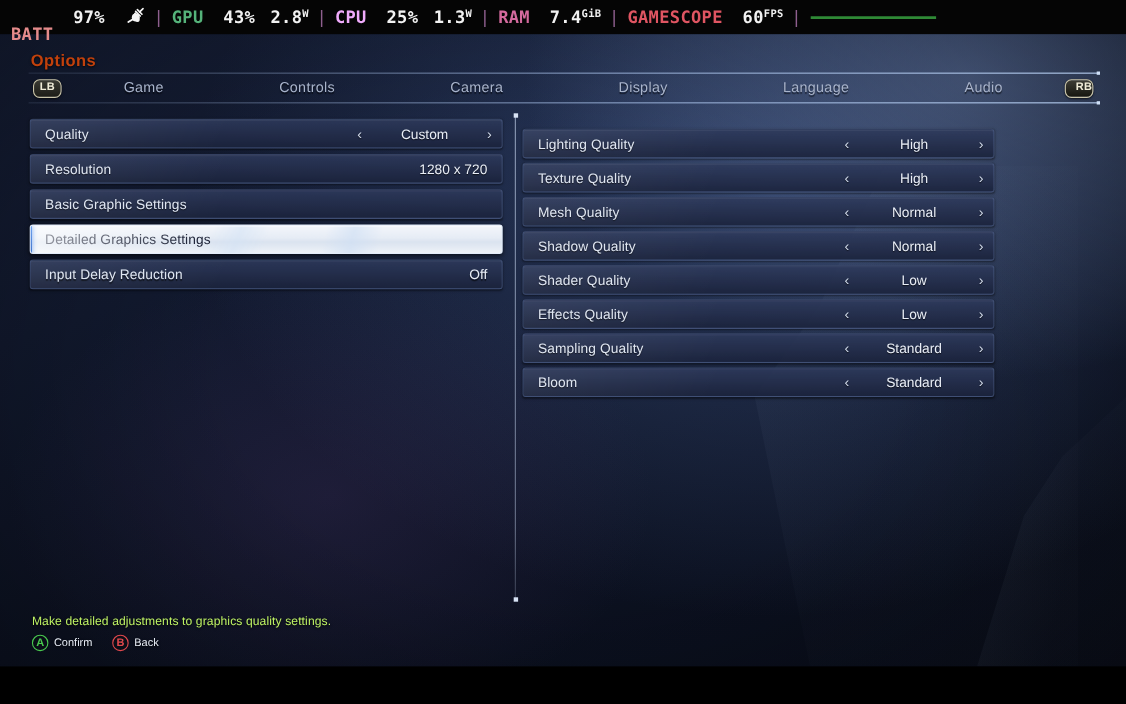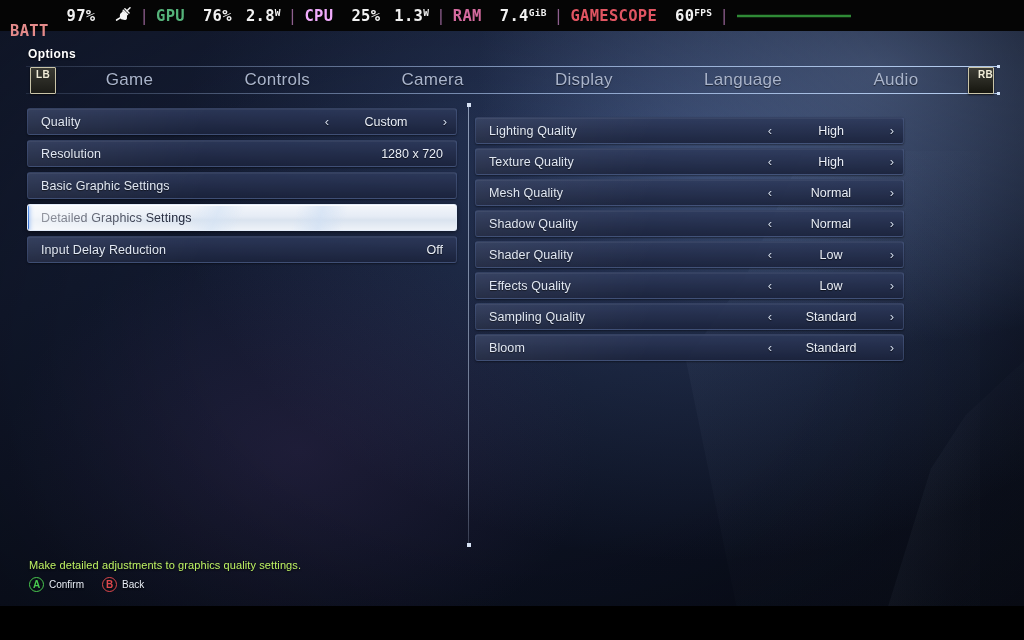--- a/index.html
+++ b/index.html
@@ -51,21 +51,21 @@
     background:radial-gradient(ellipse 760px 520px at 512px 300px, rgba(0,0,0,0) 40%, rgba(0,0,0,0.42) 100%);
     pointer-events:none;
   }
 
   
   #letterbox{ position:absolute; left:0; top:606px; width:1024px; height:34px; background:#000; }
 
   
   #options-title{
     position:absolute; left:28px; top:47px;
-    font-size:12px; font-weight:bold; color:#ffffff; letter-spacing:0.4px;
+    font-size:15px; font-weight:bold; color:#c2410c; letter-spacing:0.4px;
     text-shadow:0 1px 2px rgba(0,0,0,0.8);
   }
 
   
   #tabbar{
     position:absolute; left:26px; top:66px; width:972px; height:28px;
   }
   #tabbar .rail{
     position:absolute; left:0; right:0; height:1px;
     background:linear-gradient(to right, rgba(150,175,215,0.15), rgba(170,195,235,0.75) 55%, rgba(190,215,250,0.95));
@@ -74,35 +74,35 @@
   #tabbar .rail.bot{ bottom:0; }
   #tabbar .cap{
     position:absolute; right:-2px; width:3px; height:3px; background:#cfe0f8;
   }
   #tabbar .cap.t{ top:-1px; } #tabbar .cap.b{ bottom:-1px; }
   #tab-strip{
     position:absolute; left:0; top:1px; right:0; bottom:1px;
     display:flex; align-items:center;
   }
   .tab{
-    flex:1 1 auto; text-align:center; font-size:17px; color:#a9b4cb;
+    flex:1 1 auto; text-align:center; font-size:13px; color:#a9b4cb;
     letter-spacing:0.3px; height:100%; line-height:26px; position:relative;
     text-shadow:0 1px 1px rgba(0,0,0,0.55);
   }
   .tab.active{
     color:#ffffff; font-weight:bold;
     background:linear-gradient(to right, rgba(40,80,175,0.0), rgba(56,108,205,0.85) 25%, rgba(78,136,230,0.95) 60%, rgba(52,100,195,0.85));
     box-shadow:inset 0 0 14px rgba(130,185,255,0.45);
     text-shadow:0 0 7px rgba(150,200,255,0.9), 0 1px 1px rgba(0,0,0,0.6);
   }
   .bumper{
     flex:0 0 auto; width:34px; display:flex; align-items:center; justify-content:center;
   }
   .bumper-badge{
-    width:26px; height:27px; border-radius:1px;
+    width:26px; height:17px; border-radius:6px;
     background:linear-gradient(#3a3a33,#1c1c17);
     border:1.6px solid #c9c4a8;
     color:#f0ecd8; font-size:10px; font-weight:bold; line-height:14px; text-align:center;
     font-family:"Liberation Sans", sans-serif; letter-spacing:0.3px;
     box-shadow:0 1px 2px rgba(0,0,0,0.7);
   }
   .bumper.rb .bumper-badge{ background:linear-gradient(#3d3d36,#16160f);text-align:right; }
 
   
   #divider{
@@ -213,21 +213,21 @@
         <path d="M21.5 2.2 L17.4 6.3 M15.0 3.4 L20.3 8.7 M13.0 5.4 L18.3 10.7" stroke="#f5f5f5" stroke-width="1.9" stroke-linecap="round" fill="none"></path>
         <path d="M12.6 6.0 C9.6 8.9 9.6 13.4 12.4 16.2 C15.2 19.0 19.0 17.2 17.2 13.6
                  C16.0 11.2 15.4 9.2 12.6 6.0 Z" fill="#f5f5f5"></path>
         <circle cx="13.2" cy="12.4" r="4.6" fill="#f5f5f5"></circle>
         <path d="M9.4 14.6 L4.6 17.6" stroke="#f5f5f5" stroke-width="2.1" stroke-linecap="round"></path>
       </svg>
     </span>
     <span class="sep">|</span>
     <span class="lbl" style="color:#55b37a">GPU</span>
     <div class="sp18"></div>
-    <span class="val">76%</span>
+    <span class="val">43%</span>
     <div class="sp14"></div>
     <span class="val">2.8</span>
       <span class="val sup">W</span>
     <span class="sep">|</span>
     <span class="lbl" style="color:#f0abfc">CPU</span>
     <div class="sp18"></div>
     <span class="val">25%</span>
     <div class="sp14"></div>
     <span class="val">1.3</span>
       <span class="val sup">W</span>

